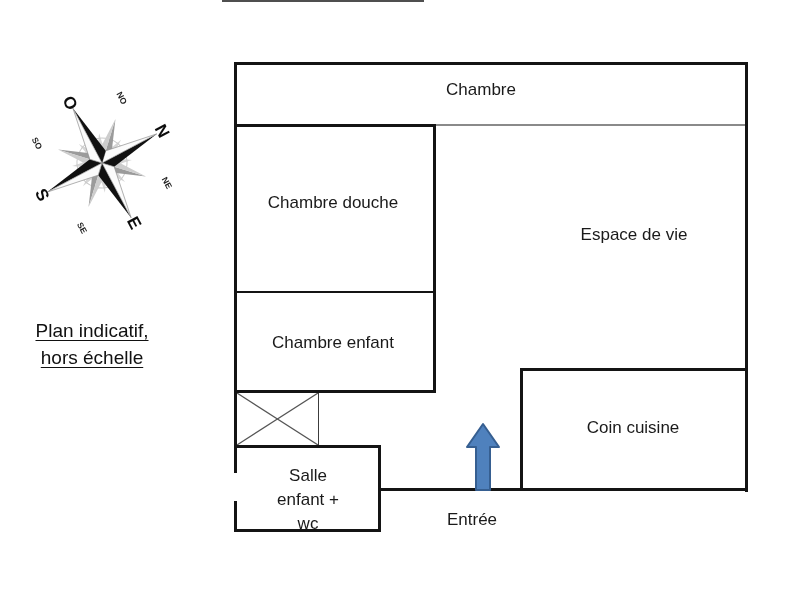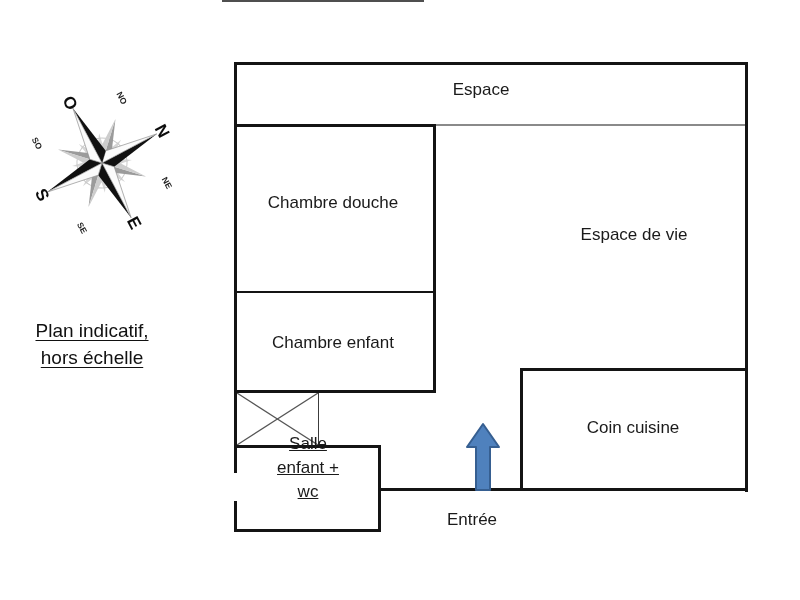--- a/index.html
+++ b/index.html
@@ -123,25 +123,25 @@
   <div class="wall" style="left:378px;top:445px;width:3px;height:87px;"></div>
   <div class="wall" style="left:234px;top:529px;width:147px;height:3px;"></div>
 
   <div class="wall" style="left:520px;top:368px;width:228px;height:3px;"></div>
   <div class="wall" style="left:520px;top:368px;width:3px;height:123px;"></div>
 
   <svg style="position:absolute;left:460px;top:420px;" width="48" height="73" viewBox="0 0 48 73">
     <polygon points="23,4 39,27 30,27 30,70 16,70 16,27 7,27" stroke="#365f91" stroke-width="2" stroke-linejoin="round" fill="#4f81bd"></polygon>
   </svg>
 
-  <div class="room-label" style="left:481px;top:90px;">Espace</div>
+  <div class="room-label" style="left:481px;top:90px;">Chambre</div>
   <div class="room-label" style="left:333px;top:203px;">Chambre douche</div>
   <div class="room-label" style="left:634px;top:235px;">Espace de vie</div>
   <div class="room-label" style="left:333px;top:343px;">Chambre enfant</div>
   <div class="room-label" style="left:633px;top:428px;">Coin cuisine</div>
-  <div class="room-label multiline" style="left:308px;top:468px;text-decoration:underline;">
+  <div class="room-label multiline" style="left:308px;top:500px;">
     <span>Salle</span><br>
     <span>enfant +</span><br>
     <span>wc</span>
   </div>
   <div class="room-label" style="left:472px;top:520px;">Entrée</div>
 
 </div>
 
 </body></html>

